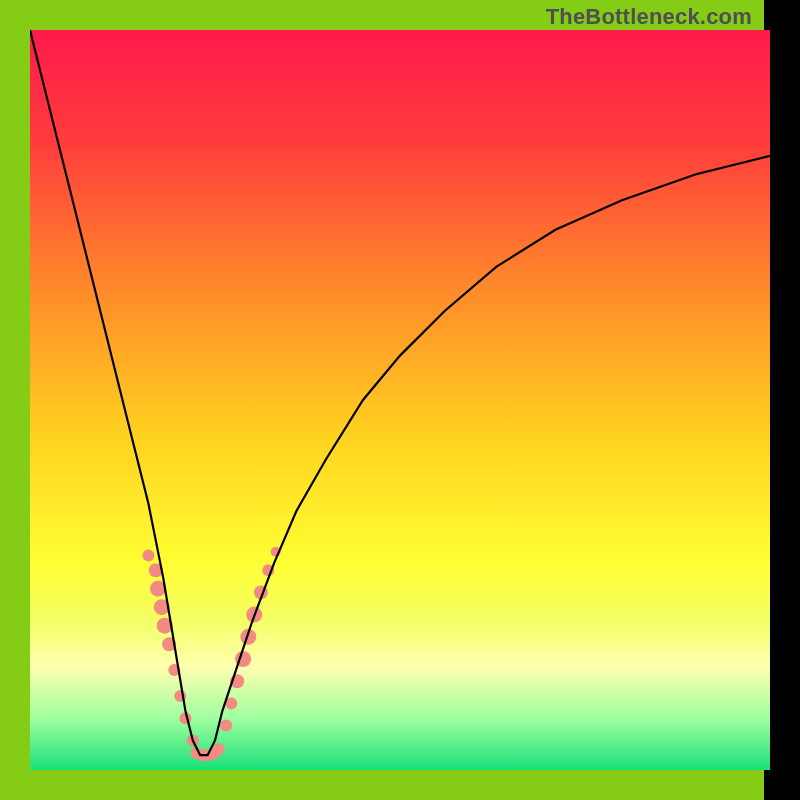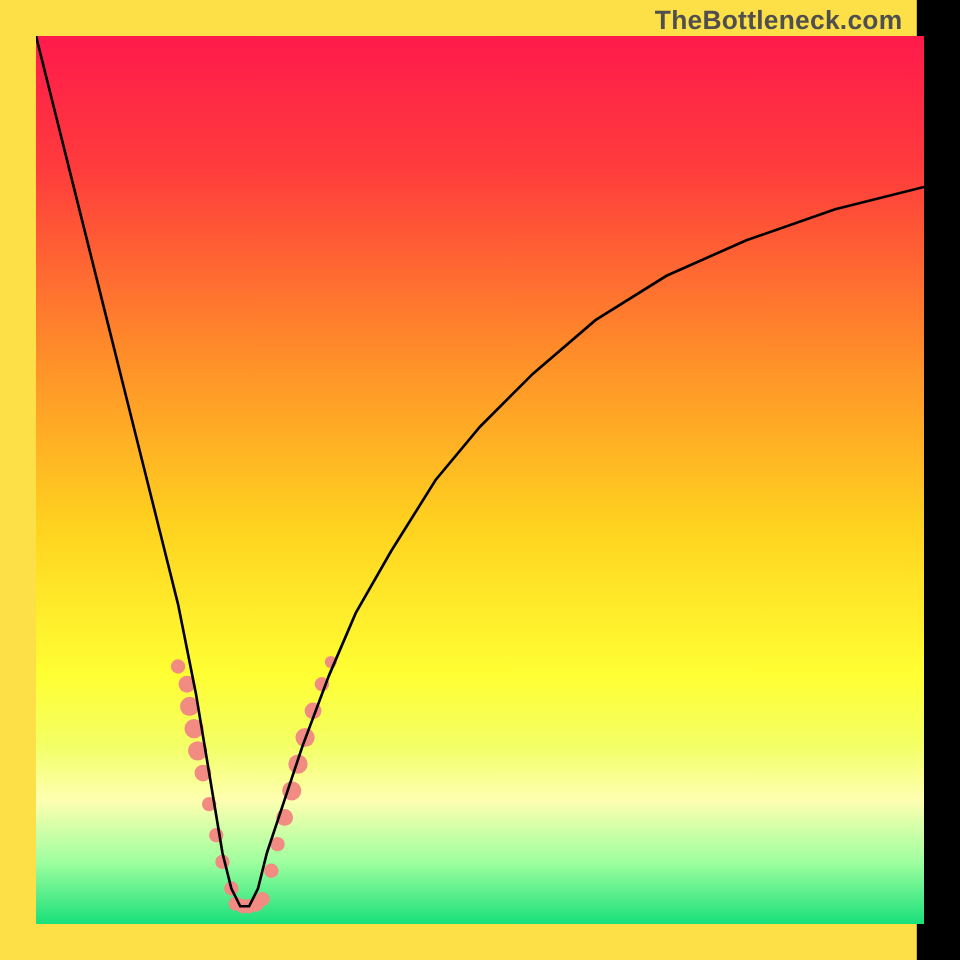--- a/index.html
+++ b/index.html
@@ -10,21 +10,21 @@
     overflow: hidden;
     background: #000;
     font-family: Arial, Helvetica, sans-serif;
   }
   .frame {
     position: absolute;
     left: 0;
     top: 0;
     width: 764px;
     height: 800px;
-    background: #fde047;
+    background: #84cc16;
   }
   .plot-area {
     position: absolute;
     left: 30px;
     top: 30px;
     width: 740px;
     height: 740px;
     overflow: hidden;
   }
   .gradient {

